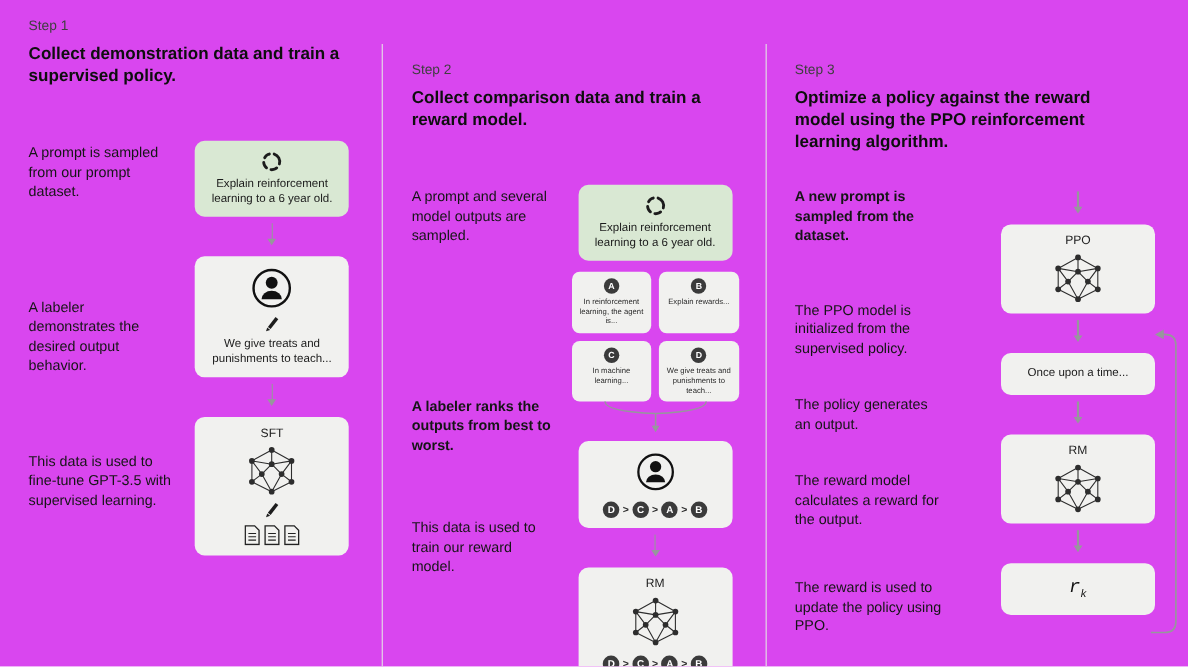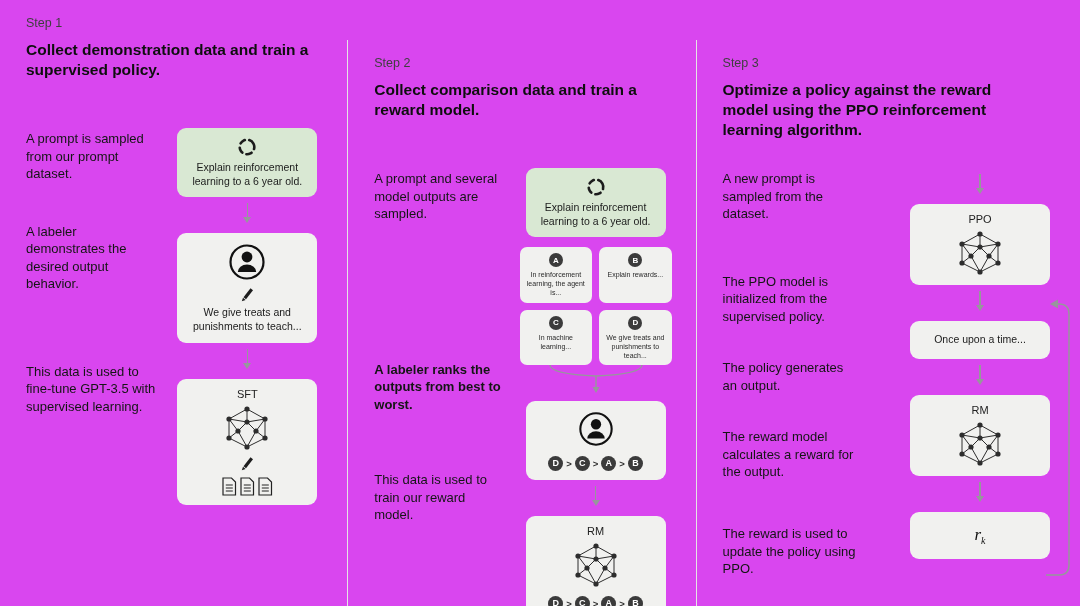--- a/index.html
+++ b/index.html
@@ -14,46 +14,46 @@
   body{font-family:"Liberation Sans","DejaVu Sans",sans-serif;color:var(--ink);}
   .canvas{width:1080px;height:606px;background:#d946ef;display:flex;overflow:hidden;justify-content:space-between;}
   .col{flex:1;padding:16px 20px 0 26px;}
   .col + .col{border-left:1px solid #e4e4e4;margin-top:40px;}
   .col3{flex:1.12;}
   .step-label{font-size:12.5px;color:#3f3f3f;margin-bottom:10px;}
   .heading{font-size:15.5px;font-weight:700;line-height:1.3;color:#0e0e0e;margin:0 0 26px;max-width:300px;min-height:62px;}
   .flow{display:flex;gap:10px;}
   .texts{flex:1;min-width:120px;padding-top:2px;}
   .cap{font-size:13px;line-height:1.35;margin:0;color:#151515;max-width:135px;}
-  .s1 .cap1{margin-bottom:40px;}
+  .s1 .cap1{margin-bottom:88px;}
   .s1 .cap2{margin-bottom:70px;}
   .s2 .cap1{margin-bottom:138px;}
   .s2 .cap2{margin-bottom:58px;font-weight:bold;}
-  .s3 .cap1{margin-bottom:50px;}
+  .s3 .cap1{margin-bottom:50px;font-weight:bold;}
   .s3 .cap2{margin-bottom:34px;}
   .s3 .cap3{margin-bottom:34px;}
   .s3 .cap4{margin-bottom:44px;}
   .visuals{width:160px;display:flex;flex-direction:column;align-items:center;position:relative;}
   .box{width:140px;border-radius:9px;padding:9px 8px;text-align:center;display:flex;flex-direction:column;align-items:center;gap:4px;}
   .green{background:var(--green-box);}
   .gray{background:var(--gray-box);}
   .box-text{font-size:10.5px;line-height:1.3;color:#1b1b1b;}
   .model-label{font-size:11px;color:#222;margin-bottom:1px;}
   .arrow-down{width:1.5px;height:18px;background:var(--arrow);position:relative;margin:6px 0 12px;}
   .arrow-down::after{content:'';position:absolute;bottom:-6px;left:-3.2px;border:4px solid transparent;border-top:6px solid var(--arrow);}
   .badge{width:15px;height:15px;border-radius:50%;background:var(--badge);color:#fff;font-size:9px;font-weight:700;display:inline-flex;align-items:center;justify-content:center;flex:0 0 auto;}
   .mini .badge{width:14px;height:14px;font-size:8px;}
   .rank-row{display:flex;align-items:center;gap:3px;margin-top:4px;}
   .gt{font-size:9.5px;font-weight:700;color:#2d2d2d;}
   .outputs-grid{display:grid;grid-template-columns:1fr 1fr;gap:7px;width:152px;}
   .mini{background:var(--gray-box);border-radius:7px;padding:6px 4px 5px;display:flex;flex-direction:column;align-items:center;gap:3px;min-height:54px;}
   .mini-text{font-size:7px;line-height:1.3;color:#2a2a2a;text-align:center;}
   .docs{display:flex;gap:3px;margin-top:2px;}
   .icon{display:inline-flex;}
-  .rk{font-family:Liberation Serif, serif;font-style:italic;font-size:17px;color:#111;padding:4px 0;}
+  .rk{font-family:Liberation Mono, monospace;font-style:italic;font-size:17px;color:#111;padding:4px 0;}
   .rk sub{font-size:10px;}
   .connector{margin:-2px 0 4px;}
   .loop-svg{position:absolute;top:0;right:-16px;pointer-events:none;}
   .output-box{padding:12px 8px;}
 </style>
 </head>
 <body>
 
 <svg width="0" height="0" style="position:absolute">
   <defs>

